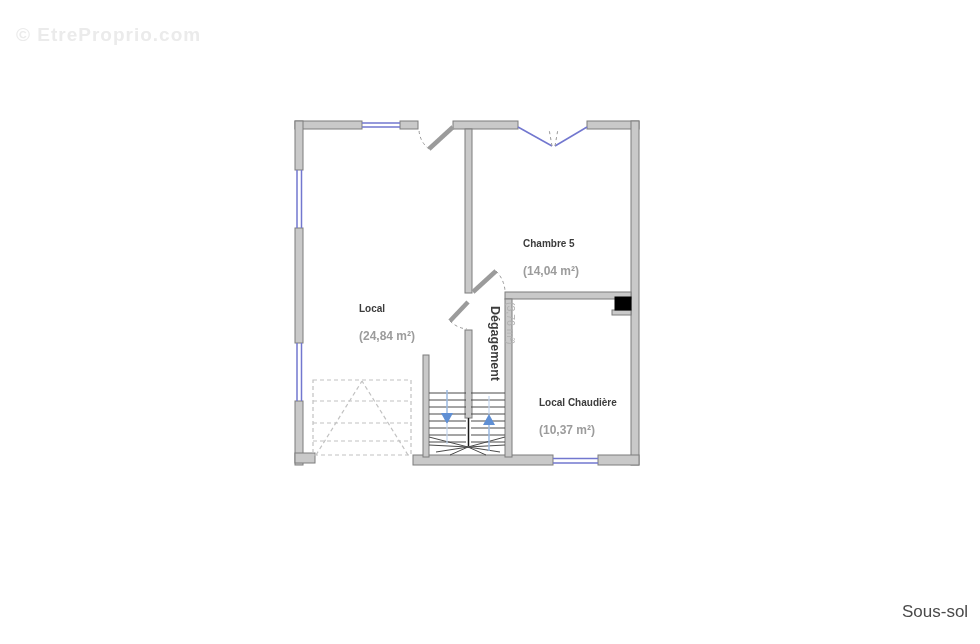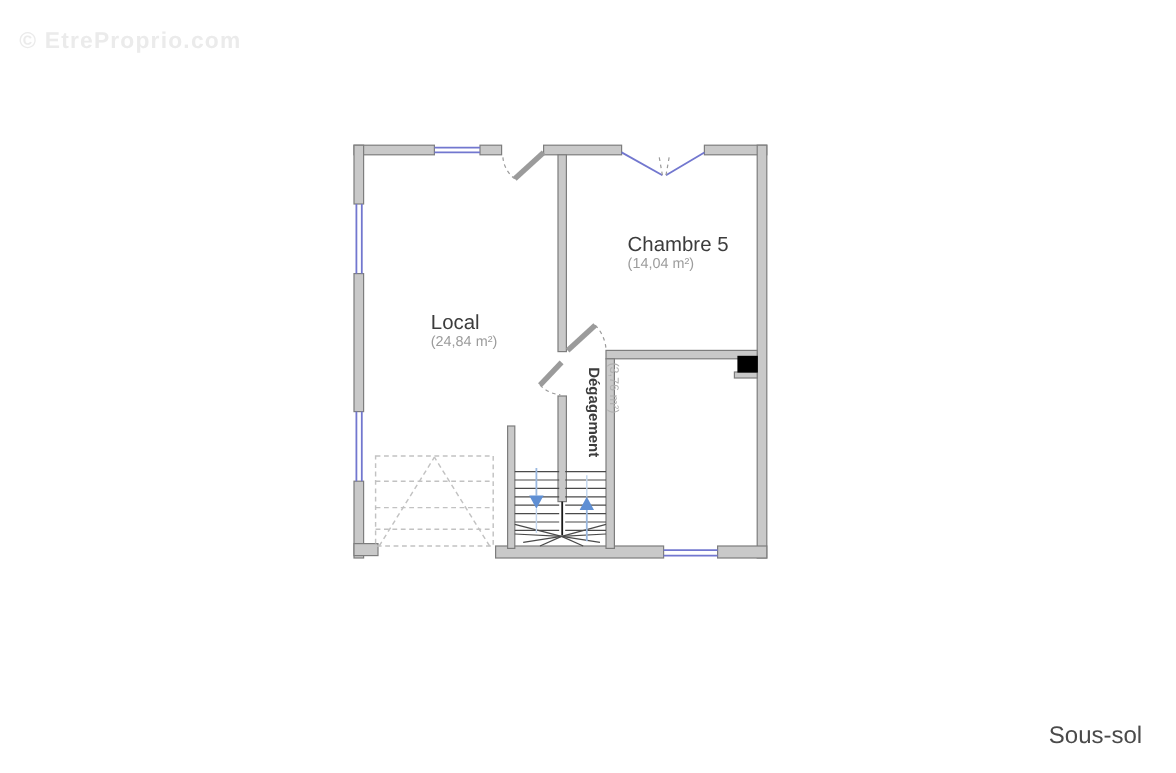--- a/index.html
+++ b/index.html
@@ -7,31 +7,31 @@
     position:relative;width:980px;height:644px;background:#ffffff;overflow:hidden;
     font-family:"Liberation Sans",sans-serif;
   }
   .plan-svg{position:absolute;left:0;top:0;}
   .watermark{
     position:absolute;left:16px;top:24px;
     font-size:19px;font-weight:bold;letter-spacing:1px;
     color:#ebebeb;user-select:none;
   }
   .room-label{position:absolute;line-height:14px;}
-  .room-name{font-size:17px;font-weight:normal;color:#3c3c3c;white-space:nowrap;}
-  .room-area{font-size:12px;color:#9c9c9c;white-space:nowrap;margin-top:1px;}
+  .room-name{font-size:10px;font-weight:bold;color:#3c3c3c;white-space:nowrap;margin-top:40px;}
+  .room-area{font-size:12px;color:#9c9c9c;white-space:nowrap;margin-top:13px;font-weight:bold;}
   .vlabel{
     position:absolute;white-space:nowrap;
     transform:rotate(90deg);transform-origin:0 0;
   }
   .vlabel.name{font-size:12.5px;font-weight:bold;color:#3c3c3c;}
   .vlabel.area{font-size:10.5px;color:#b0b0b0;}
   .floor-label{
-    position:absolute;left:874px;top:602px;
-    font-size:20px;color:#4a4a4a;
+    position:absolute;left:902px;top:602px;
+    font-size:17px;color:#4a4a4a;
   }
 </style>
 </head>
 <body>
 
 <div class="canvas">
 
   <div class="watermark">© EtreProprio.com</div>
 
   <svg class="plan-svg" width="980" height="644" viewBox="0 0 980 644">
@@ -165,19 +165,23 @@
   <div class="room-label" style="left:359px;top:262px">
     <div class="room-name">Local</div>
     <div class="room-area">(24,84 m²)</div>
   </div>
 
   <div class="room-label" style="left:523px;top:197px">
     <div class="room-name">Chambre 5</div>
     <div class="room-area">(14,04 m²)</div>
   </div>
 
+  <div class="room-label" style="left:539px;top:356px">
+    <div class="room-name">Local Chaudière</div>
+    <div class="room-area">(10,37 m²)</div>
+  </div>
 
   <div class="vlabel name" style="left:502px;top:306px">Dégagement</div>
   <div class="vlabel area" style="left:517px;top:302px">(3,76 m²)</div>
 
   <div class="floor-label">Sous-sol</div>
 
 </div>
 
 </body></html>

